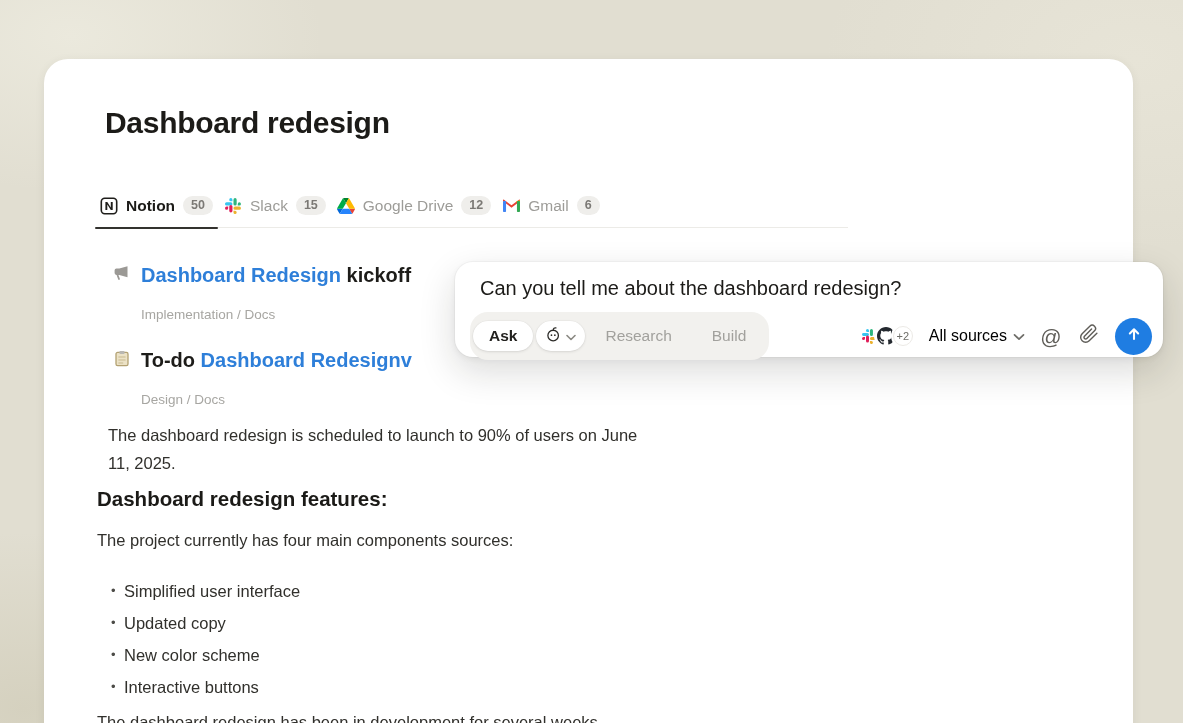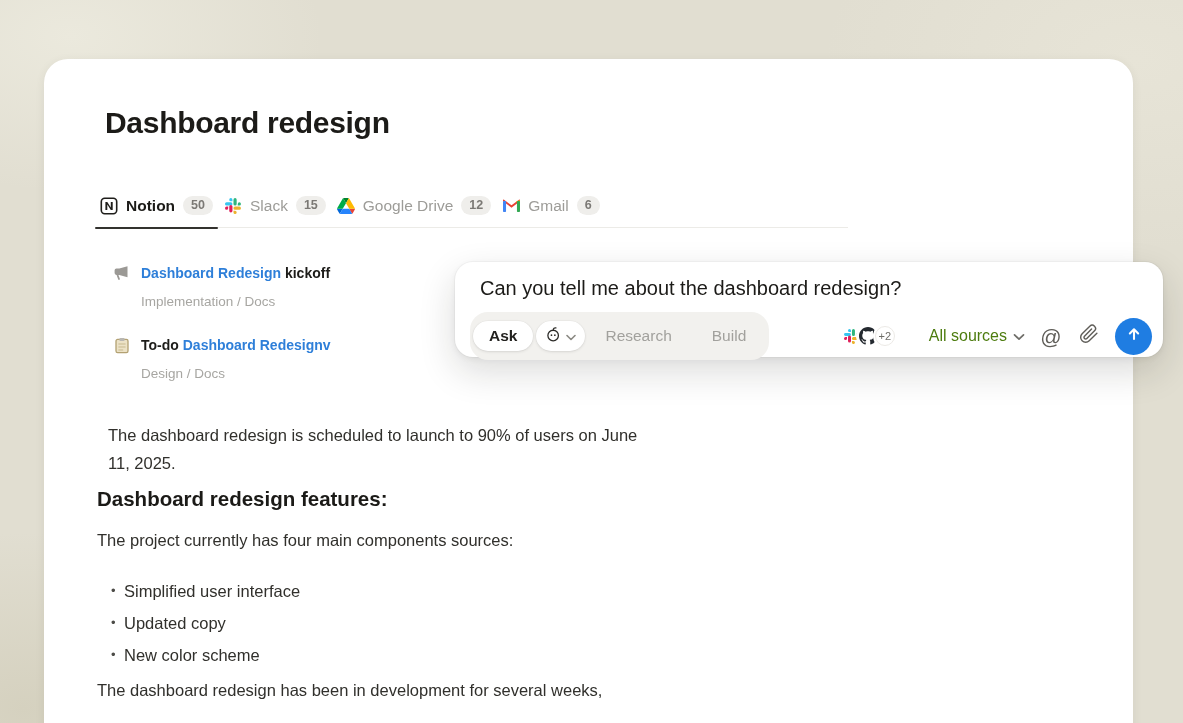--- a/index.html
+++ b/index.html
@@ -41,24 +41,24 @@
   .tab.active .tab-label { color:#1c1b18; font-weight:700; }
   .tab.active::after {
     content:""; position:absolute; left:-5px; right:-5px; bottom:-14px;
     height:2.5px; background:#33322e; border-radius:2px;
   }
   .tab-icon { display:flex; width:18px; height:18px; align-items:center; justify-content:center; }
 
   
   .results { position:absolute; left:69px; top:205px; width:360px; }
   .result-item { margin-bottom:27px; }
-  .result-title { display:flex; align-items:center; gap:10px; font-size:14px; font-weight:600; }
+  .result-title { display:flex; gap:10px; font-size:20px; font-weight:600; }
   .result-title .link { color:#2e7fd9; cursor:pointer; }
   .result-title .plain { color:#1d1c19; }
-  .result-path { margin:12px 0 0 28px; font-size:13.5px; color:#a7a6a2; }
+  .result-path { margin:20px 0 0 28px; font-size:13.5px; color:#a7a6a2; }
 
   
   .ask-panel {
     position:absolute; left:455px; top:262px; width:708px; height:95px;
     background:#fff; border-radius:18px; z-index:10;
     box-shadow:0 14px 36px rgba(25,24,18,.16), 0 2px 6px rgba(25,24,18,.06), 0 0 0 1px rgba(25,24,18,.03);
   }
   .query { padding:15px 24px 5px 25px; font-size:20px; color:#1c1b18; }
   .controls { display:flex; align-items:center; padding:7px 11px 0 15px; }
   .segmented {
@@ -73,21 +73,21 @@
   .seg-ask { padding:0 16px; font-size:15.5px; font-weight:700; color:#23221f; margin-right:3px; }
   .seg-model { padding:0 9px; gap:4px; }
   .seg-ghost { padding:0 20px; font-size:15.5px; color:#a2a19d; }
   .right-cluster { margin-left:auto; display:flex; align-items:center; }
   .avatars { display:flex; align-items:center; margin-right:10px; }
   .avatars .av { border-radius:50%; background:#fff; box-shadow:0 0 0 2px #fff; display:flex; align-items:center; justify-content:center; }
   .av-slack { width:18px; height:18px; }
   .av-github { width:20px; height:20px; margin-left:-3px; }
   .av-plus { width:20px; height:20px; margin-left:-3px; border:1px solid #eceae6; font-size:11px; color:#6e6d68; }
   .sources-btn { display:flex; align-items:center; gap:6px; cursor:pointer; }
-  .sources-label { font-size:16px; color:#4d7c0f;margin-left:18px; }
+  .sources-label { font-size:16px; color:#000000; }
   .icon-btn { display:flex; align-items:center; justify-content:center; width:28px; height:28px; cursor:pointer; }
   .at-glyph { font-size:21px; color:#5f5d58; line-height:1; }
   .btn-at { margin-left:12px; }
   .btn-attach { margin-left:10px; }
   .send-btn {
     width:37px; height:37px; border-radius:50%; background:#1f7de2;
     display:flex; align-items:center; justify-content:center; margin-left:12px; cursor:pointer;
   }
 
   
@@ -188,20 +188,21 @@
   </div>
 
   <div class="doc-body">
     <p class="p1">The dashboard redesign is scheduled to launch to 90% of users on June 11, 2025.</p>
     <h2 class="doc-h2">Dashboard redesign features:</h2>
     <p class="p2">The project currently has four main components sources:</p>
     <ul class="doc-list">
       <li>Simplified user interface</li>
       <li>Updated copy</li>
       <li>New color scheme</li>
+      <li>Interactive buttons</li>
     </ul>
     <p class="p3">The dashboard redesign has been in development for several weeks,</p>
   </div>
 </div>
 
 <div class="ask-panel">
   <div class="query">Can you tell me about the dashboard redesign?</div>
   <div class="controls">
     <div class="segmented">
       <div class="seg on seg-ask">Ask</div>

